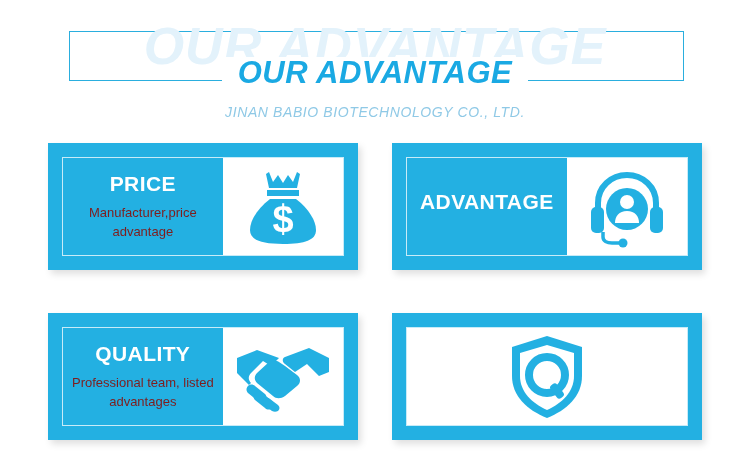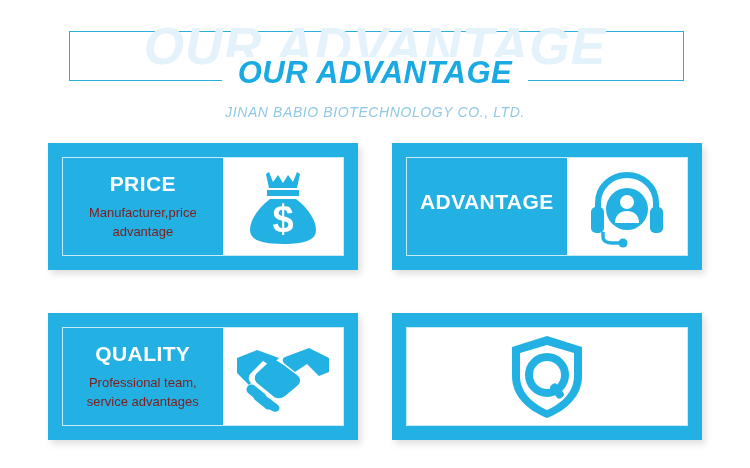--- a/index.html
+++ b/index.html
@@ -191,21 +191,21 @@
           </svg>
         </span>
       </div>
     </div>
   </div>
 
   <div class="card">
     <div class="card-inner">
       <div class="card-text">
         <div class="card-title">QUALITY</div>
-        <div class="card-desc">Professional team, service advantages</div>
+        <div class="card-desc">Professional team, listed advantages</div>
       </div>
       <div class="card-icon">
         <span>
           <svg width="96" height="70" viewBox="0 0 96 70">
             <path fill="#23b0e2" d="M2 16 L22 8 L44 16 L36 24 L28 19 L16 31 C13 34 13 38 16 41 L14 43 L2 31 Z"></path>
             <path fill="#23b0e2" d="M94 16 L74 6 L50 15 C47 16 47 20 50 22 L60 30 L72 22 L84 34 L94 30 Z"></path>
             <path fill="#23b0e2" d="M50 24 L62 33 C66 36 66 41 62 44 L50 54 C46 57 41 57 38 54 L22 41 C19 38 19 34 22 31 L34 20 C37 18 41 18 44 20 Z"></path>
             <path fill="#23b0e2" d="M20 44 L30 52 C32 54 32 57 30 59 C28 61 25 61 23 59 L13 51 C11 49 11 46 13 44 C15 42 18 42 20 44 Z"></path>
             <path fill="#23b0e2" d="M27 51 L37 59 C39 61 39 64 37 66 C35 68 32 68 30 66 L20 58 C18 56 18 53 20 51 C22 49 25 49 27 51 Z"></path>
             <path fill="#23b0e2" d="M35 57 L43 63 C45 65 45 67 43 69 C41 70 39 70 37 69 L29 63 C27 61 27 59 29 57 C31 55 33 55 35 57 Z"></path>

